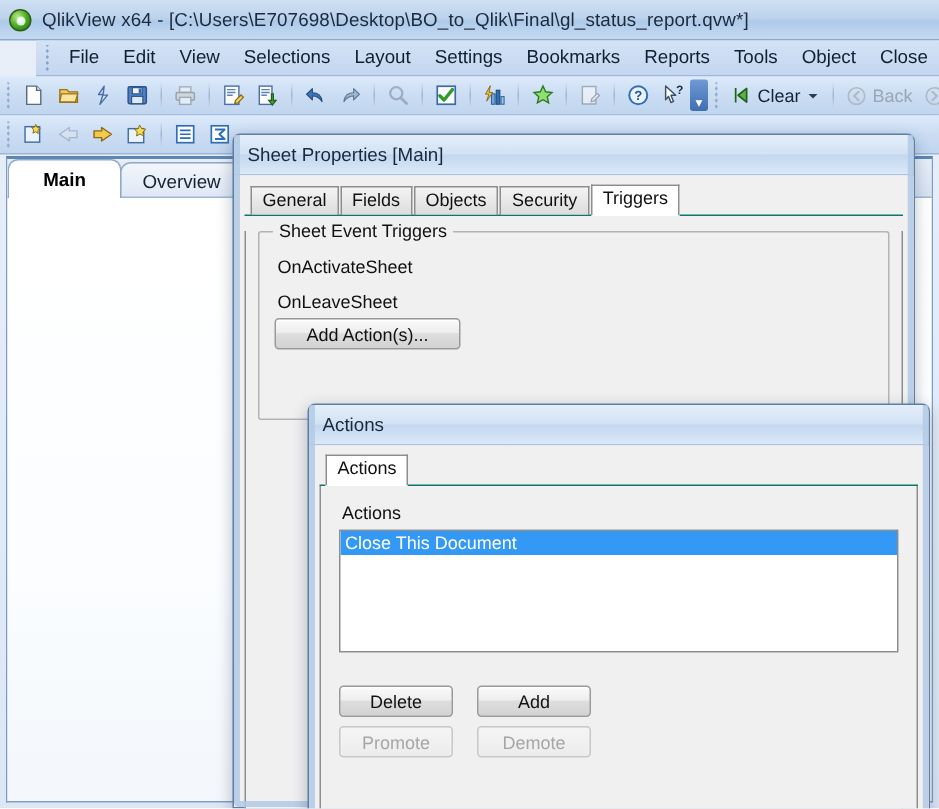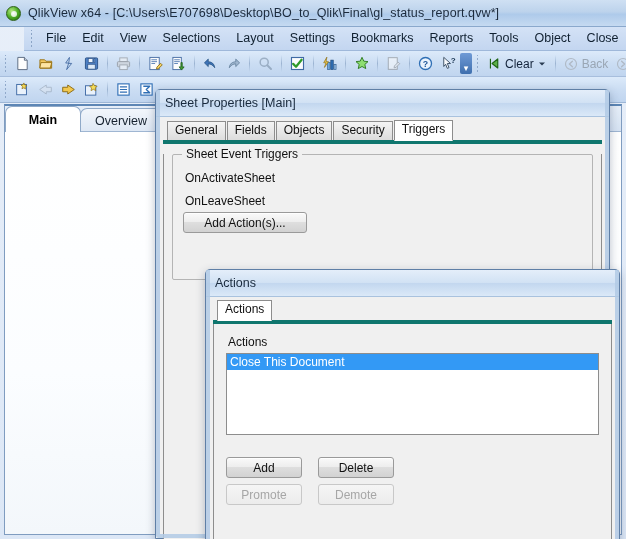--- a/index.html
+++ b/index.html
@@ -180,21 +180,21 @@
   }
   .dlg-body {
     position: absolute; left: 0; right: 0; top: 27px; bottom: 0;
     background: #f0f0f0;
     padding: 7px;
   }
 
   
   .dlg-tabs {
     display: flex; align-items: flex-end; height: 20px;
-    border-bottom: 4px solid #0f766e;
+    border-bottom: 1px solid #0f766e;
     padding-left: 4px;
   }
   .dlg-tab {
     font-size: 12px; color: #111;
     padding: 2px 7px 3px 7px;
     border: 1px solid #8d8d8d;
     border-bottom: none;
     background: linear-gradient(180deg,#f4f4f4,#dcdcdc);
     margin-right: 1px;
     line-height: 13px;
@@ -539,22 +539,22 @@
         </div>
 
         <div class="dlg-tabpage" style="height:236px; padding:9px 12px;">
           <div class="field-label">Actions</div>
 
           <div class="listbox" style="height:82px;">
             <div class="row selected">Close This Document</div>
           </div>
 
           <div style="display:flex; gap:16px; margin-top:22px;">
+            <div class="btn" style="width:76px;">Delete</div>
             <div class="btn" style="width:76px;">Add</div>
-            <div class="btn" style="width:76px;">Delete</div>
           </div>
           <div style="display:flex; gap:16px; margin-top:6px;">
             <div class="btn disabled" style="width:76px;">Promote</div>
             <div class="btn disabled" style="width:76px;">Demote</div>
           </div>
         </div>
 
       </div>
       <div class="dlg-frame"></div>
     </div>

